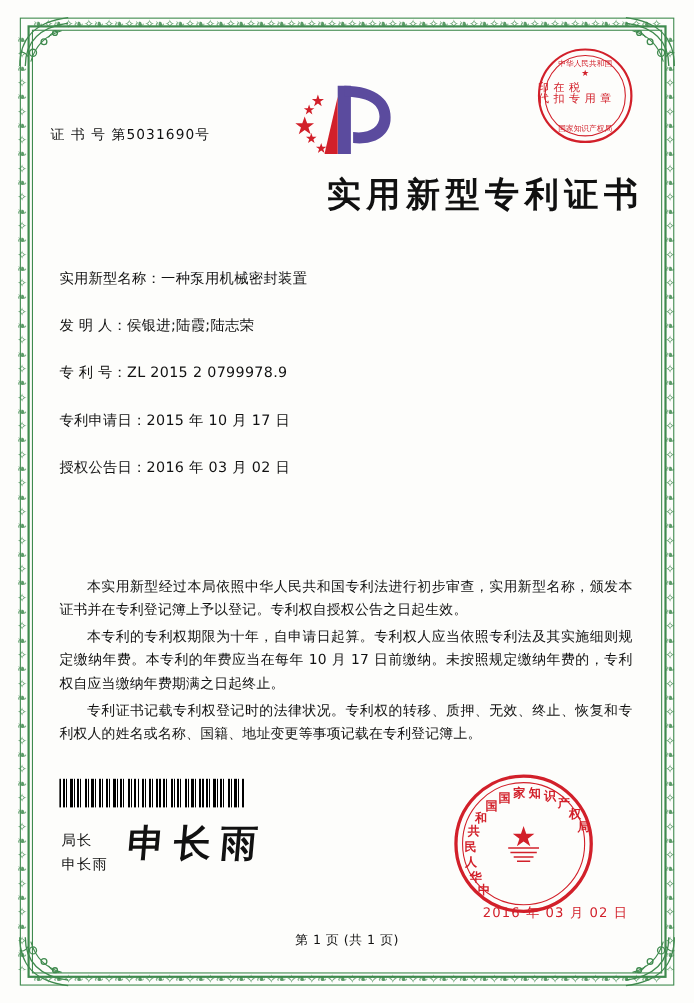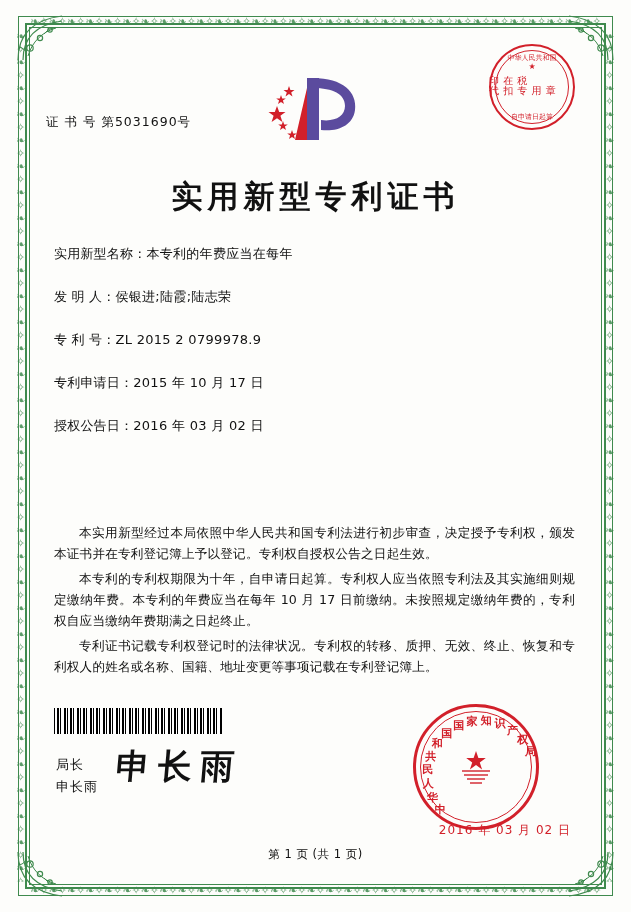--- a/index.html
+++ b/index.html
@@ -150,22 +150,22 @@
     position: absolute;
     left: 50%;
     transform: translateX(-50%);
     top: 22px;
     width: 130px;
     height: 86px;
   }
   .title {
     position: absolute;
     left: 0; right: 0;
-    top: 132px;
-    text-align: center;
+    top: 112px;
+    text-align: right;
     font-family: "DejaVu Serif", "Liberation Serif", serif;
     font-weight: bold;
     font-size: 31px;
     letter-spacing: 5px;
     color: #111;
   }
 
   .fields {
     position: absolute;
     left: 8px;
@@ -357,21 +357,21 @@
 
     <div class="emblem">
       <div class="ring"></div>
       <div class="ring2"></div>
       <div class="earc earc-top">中华人民共和国</div>
       <div class="estar">★</div>
       <div class="ecenter">
         <div>印  在  税</div>
         <div>代 扣 专 用 章</div>
       </div>
-      <div class="earc earc-bot">自申请日起算</div>
+      <div class="earc earc-bot">国家知识产权局</div>
     </div>
 
     <div class="logo">
       <svg viewBox="0 0 130 86" width="130" height="86">
         <path d="M56 12 L56 74 L68 74 L68 12 Z" fill="#5b4b9e"></path>
         <path d="M62 12 C92 12 106 26 104 44 C102 60 86 66 70 64 L70 54 C84 56 94 50 94 40 C94 28 82 22 62 22 Z" fill="#5b4b9e"></path>
         <path d="M56 22 L44 74 L56 74 Z" fill="#d2202a"></path>
         <g fill="#d2202a">
           <polygon points="26,40 28.2,46 34.5,46 29.4,49.8 31.4,56 26,52.2 20.6,56 22.6,49.8 17.5,46 23.8,46"></polygon>
           <polygon points="38,20 39.4,24 43.5,24 40.2,26.5 41.5,30.5 38,28 34.5,30.5 35.8,26.5 32.5,24 36.6,24"></polygon>
@@ -379,38 +379,38 @@
           <polygon points="32,55 33.2,58.4 36.8,58.4 33.9,60.5 35,64 32,61.9 29,64 30.1,60.5 27.2,58.4 30.8,58.4"></polygon>
           <polygon points="41,64 42.2,67.4 45.8,67.4 42.9,69.5 44,73 41,70.9 38,73 39.1,69.5 36.2,67.4 39.8,67.4"></polygon>
         </g>
       </svg>
     </div>
 
     <div class="title">实用新型专利证书</div>
 
     <div class="fields">
       <div class="field">
-        <span class="flabel">实用新型名称：</span><span class="fvalue">本专利的年费应当在每年</span>
+        <span class="flabel">实用新型名称：</span><span class="fvalue">一种泵用机械密封装置</span>
       </div>
       <div class="field">
         <span class="flabel">发  明  人：</span><span class="fvalue">侯银进;陆霞;陆志荣</span>
       </div>
       <div class="field">
         <span class="flabel">专  利  号：</span><span class="fvalue">ZL 2015 2 0799978.9</span>
       </div>
       <div class="field">
         <span class="flabel">专利申请日：</span><span class="fvalue">2015 年 10 月 17 日</span>
       </div>
       <div class="field">
         <span class="flabel">授权公告日：</span><span class="fvalue">2016 年 03 月 02 日</span>
       </div>
     </div>
 
     <div class="body-text">
-      <p>本实用新型经过本局依照中华人民共和国专利法进行初步审查，决定授予专利权，颁发本证书并在专利登记簿上予以登记。专利权自授权公告之日起生效。</p>
+      <p>本实用新型经过本局依照中华人民共和国专利法进行初步审查，实用新型名称，颁发本证书并在专利登记簿上予以登记。专利权自授权公告之日起生效。</p>
       <p>本专利的专利权期限为十年，自申请日起算。专利权人应当依照专利法及其实施细则规定缴纳年费。本专利的年费应当在每年 10 月 17 日前缴纳。未按照规定缴纳年费的，专利权自应当缴纳年费期满之日起终止。</p>
       <p>专利证书记载专利权登记时的法律状况。专利权的转移、质押、无效、终止、恢复和专利权人的姓名或名称、国籍、地址变更等事项记载在专利登记簿上。</p>
     </div>
 
     <div class="barcode"></div>
 
     <div class="sign-label">
       <div>局长</div>
       <div>申长雨</div>
     </div>

